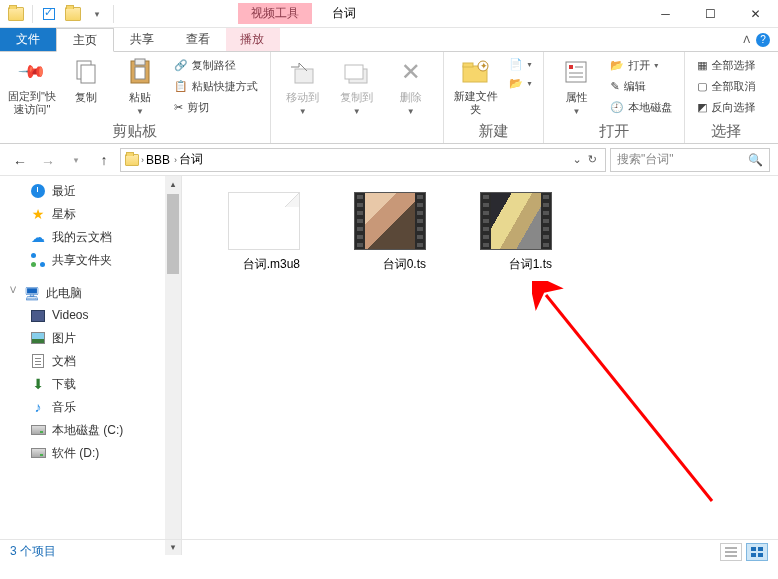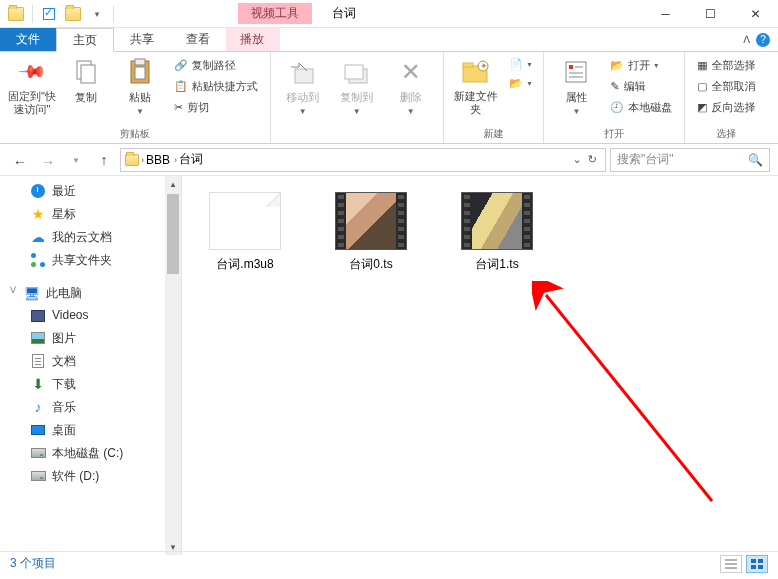--- a/index.html
+++ b/index.html
@@ -25,21 +25,21 @@
 .tab-active { background: #fff; border: 1px solid #d0d0d0; border-bottom: 1px solid #fff; margin-bottom: -1px; color: #333; }
 .tab-context { background: #fde4e9; color: #8b3a4a; margin-left: 0; padding-left: 14px; }
 .tabs-right { margin-left: auto; display: flex; align-items: center; padding-right: 8px; gap: 6px; }
 .chev-up { color: #555; font-size: 10px; }
 .help-ico { width: 14px; height: 14px; border-radius: 50%; background: #1e88e5; color: #fff; font-size: 10px; display: flex; align-items: center; justify-content: center; }
 
 
 .ribbon { height: 92px; border-bottom: 1px solid #d0d0d0; display: flex; background: #fff; }
 .rgroup { border-right: 1px solid #e0e0e0; padding: 4px 8px 2px; display: flex; flex-direction: column; }
 .rgroup-body { flex: 1; display: flex; align-items: flex-start; gap: 6px; }
-.rgroup-label { text-align: center; font-size: 10px; color: #666; padding-top: 2px; }
+.rgroup-label { text-align: center; font-size: 15px; color: #666; padding-top: 2px; }
 .rbtn-large { display: flex; flex-direction: column; align-items: center; justify-content: center; width: 48px; text-align: center; font-size: 11px; color: #444; gap: 2px; }
 .rbtn-large.disabled { color: #aaa; }
 .rbtn-large .ico { width: 32px; height: 32px; display: flex; align-items: center; justify-content: center; }
 .rbtn-small { display: flex; align-items: center; gap: 4px; font-size: 11px; color: #444; padding: 2px 4px; white-space: nowrap; }
 .rcol { display: flex; flex-direction: column; gap: 2px; }
 .pin-ico { transform: rotate(45deg); font-size: 18px; color: #555; }
 .drop-tri { font-size: 8px; color: #666; }
 
 
 .navbar { height: 32px; display: flex; align-items: center; padding: 0 8px; gap: 4px; border-bottom: 1px solid #e5e5e5; }
@@ -58,35 +58,35 @@
 .sb-scroll { position: absolute; right: 0; top: 0; bottom: 0; width: 16px; background: #f0f0f0; }
 .sb-scroll-thumb { position: absolute; top: 18px; left: 2px; right: 2px; height: 80px; background: #c0c0c0; }
 .sb-scroll-btn { position: absolute; left: 0; right: 0; height: 16px; display: flex; align-items: center; justify-content: center; font-size: 9px; color: #555; }
 .sb-item { display: flex; align-items: flex-start; gap: 6px; padding: 3px 8px 3px 30px; font-size: 12px; color: #333; position: relative; }
 .sb-item .sb-ico { width: 16px; height: 16px; display: flex; align-items: center; justify-content: center; }
 .sb-sep { height: 10px; }
 .sb-item.top { font-weight: normal; padding-left: 24px; }
 .tree-chev { position: absolute; left: 10px; font-size: 9px; color: #888; }
 
 .content { flex: 1; padding: 16px 8px; display: flex; align-items: flex-start; gap: 16px; position: relative; }
-.file-item { width: 110px; display: flex; flex-direction: column; align-items: center; gap: 6px; font-size: 12px; text-align: center; }
+.file-item { width: 110px; display: flex; flex-direction: column; align-items: flex-end; gap: 6px; font-size: 12px; text-align: center; }
 .file-thumb { width: 72px; height: 58px; border: 1px solid #ddd; background: #fff; position: relative; }
 .file-thumb.doc { background: #fff; }
 .file-thumb.doc::after { content: ""; position: absolute; top: 0; right: 0; width: 14px; height: 14px; background: linear-gradient(135deg, transparent 48%, #ddd 50%, #f5f5f5 52%); }
 .file-thumb.video { background: #999; border: 1px solid #555; position: relative; overflow: hidden; }
 .film-strip { position: absolute; top: 0; bottom: 0; width: 10px; background: #2a2a2a; }
 .film-strip.left { left: 0; } .film-strip.right { right: 0; }
 .film-strip::before { content: ""; position: absolute; left: 2px; right: 2px; top: 2px; bottom: 2px; background: repeating-linear-gradient(to bottom, #555 0 4px, #2a2a2a 4px 8px); }
 .vid-img { position: absolute; left: 10px; right: 10px; top: 0; bottom: 0; }
 .vid-img.v1 { background: linear-gradient(135deg, #e8c8a8 30%, #c89878 30% 55%, #5a4838 55%); }
 .vid-img.v2 { background: linear-gradient(120deg, #2a2a30 25%, #e8d890 25% 50%, #c0a870 50% 70%, #888 70%); }
 .red-arrow { position: absolute; left: 350px; top: 105px; pointer-events: none; }
 
 
-.statusbar { position: absolute; bottom: 4px; left: 0; right: 0; height: 24px; border-top: 1px solid #e5e5e5; display: flex; align-items: center; padding: 0 10px; font-size: 12px; color: #1e6fb8; }
+.statusbar { position: absolute; bottom: 16px; left: 0; right: 0; height: 24px; border-top: 1px solid #e5e5e5; display: flex; align-items: center; padding: 0 10px; font-size: 12px; color: #1e6fb8; }
 .status-right { margin-left: auto; display: flex; gap: 4px; }
 .view-btn { width: 22px; height: 18px; border: 1px solid #ccc; display: flex; align-items: center; justify-content: center; }
 .view-btn.active { background: #cde6f7; border-color: #7fb7e0; }
 
 
 .ico-clock { width:14px; height:14px; border-radius:50%; background:#1e88e5; position:relative;} .ico-clock::after{content:"";position:absolute;left:6px;top:3px;width:1px;height:5px;background:#fff;}
 .ico-star { color:#ffb400; font-size:14px;}
 .ico-cloud { color:#1e88e5; font-size:14px;}
 .ico-share { width:14px;height:14px;position:relative;} .ico-share::before,.ico-share::after{content:"";position:absolute;width:5px;height:5px;border-radius:50%;background:#1e88e5;} .ico-share::before{left:0;top:0;} .ico-share::after{right:0;bottom:0;box-shadow:-9px 0 0 #4caf50;}
 .ico-pc { color:#1565c0; font-size:13px;}
@@ -374,26 +374,20 @@
     <div class="sb-item">
         <span class="sb-ico ico-dl">⬇</span>
         <span>下载</span>
       </div>
     <div class="sb-item">
         <span class="sb-ico ico-music">♪</span>
         <span>音乐</span>
       </div>
     <div class="sb-item">
         <span class="sb-ico">
-          <div class="ico-desk"></div>
-        </span>
-        <span>桌面</span>
-      </div>
-    <div class="sb-item">
-        <span class="sb-ico">
           <div class="ico-drive"></div>
         </span>
         <span>本地磁盘 (C:)</span>
       </div>
     <div class="sb-item">
         <span class="sb-ico">
           <div class="ico-drive"></div>
         </span>
         <span>软件 (D:)</span>
       </div>

